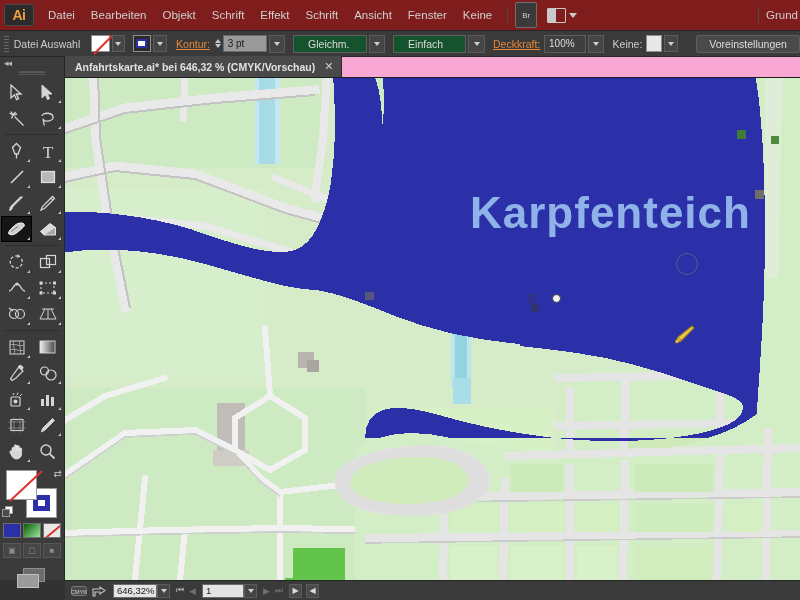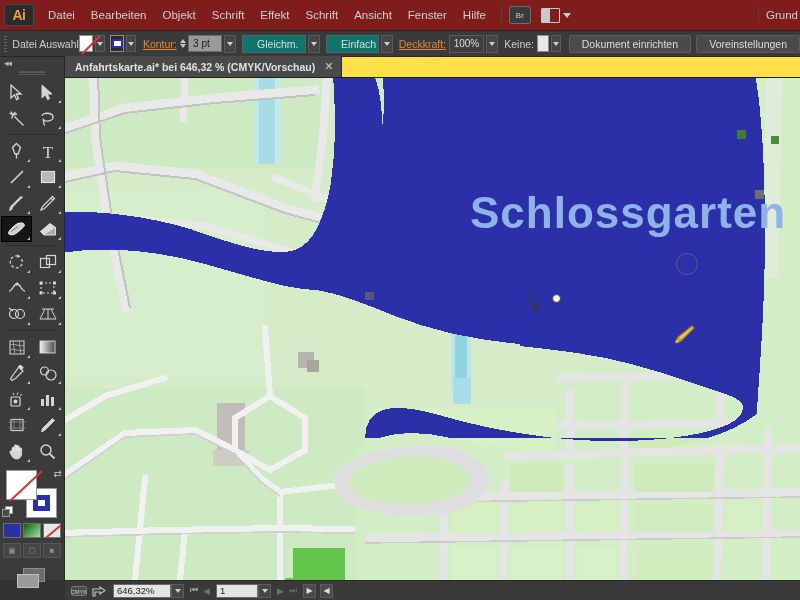--- a/index.html
+++ b/index.html
@@ -29,21 +29,21 @@
     font-weight:bold; font-size:14px;
     display:flex; align-items:center; justify-content:center;
     letter-spacing:-0.5px;
   }
   .menu-item {
     padding:4px 8px; font-size:11.5px; color:#cfcfcf; white-space:nowrap;
     border-radius:2px;
   }
   .menu-sep { width:1px; height:16px; background:#4a4a4a; margin:0 7px; }
   .br-btn {
-    width:22px; height:18px; border:1px solid #6e6e6e; border-radius:2px;
+    width:22px; height:26px; border:1px solid #6e6e6e; border-radius:2px;
     display:flex; align-items:center; justify-content:center;
     font-size:8px; color:#d0d0d0; background:#3a3a3a;text-align:center;
   }
   .arrange-btn {
     display:flex; align-items:center; gap:3px; margin-left:10px;
   }
   .arrange-ico {
     width:19px; height:15px; border:1.6px solid #c9c9c9; border-radius:1px;
     display:flex;
   }
@@ -98,35 +98,35 @@
     display:flex;flex-direction:column;justify-content:center;gap:1px;margin-right:2px;
   }
   .spin .tri-up{width:0;height:0;border-left:3px solid transparent;border-right:3px solid transparent;border-bottom:4px solid #c8c8c8;}
   .spin .tri-dn{width:0;height:0;border-left:3px solid transparent;border-right:3px solid transparent;border-top:4px solid #c8c8c8;}
   .field {
     height:17px; background:#9a9a9a; color:#1b1b1b; font-size:10px;
     display:flex;align-items:center; padding:0 4px; border:1px solid #6a6a6a;
   }
   .field.dark { background:#3f3f3f; color:#dcdcdc; border:1px solid #5c5c5c;}
   .combo {
-    height:18px; background:#0f766e; border:1px solid #5e5e5e;
+    height:18px; background:#14532d; border:1px solid #5e5e5e;
     display:flex;align-items:center; color:#dcdcdc; font-size:10.5px;
   }
   .combo .txt { padding:0 8px; display:flex;align-items:center;gap:6px;}
   .combo .line { width:52px;height:0;border-top:2px solid #e6e6e6;}
   .pushbtn {
     height:18px; background:#4a4a4a; border:1px solid #5e5e5e; border-radius:2px;
     color:#dcdcdc; font-size:10.5px; display:flex;align-items:center;justify-content:center;
     padding:0 12px; white-space:nowrap;
   }
 
   
   .tabbar {
     position:absolute; left:65px; top:57px; width:735px; height:21px;
-    background:#fde047; border-bottom:1px solid #1e1e1e;
+    background:#f9a8d4; border-bottom:1px solid #1e1e1e;
     display:flex; align-items:flex-end;
   }
   .doctab {
     height:21px; background:#494949; border-right:1px solid #2b2b2b;
     display:flex;align-items:center; gap:9px; padding:0 8px 0 10px;
     font-size:10.5px; color:#e2e2e2; font-weight:bold; white-space:nowrap;
   }
   .tab-x { color:#cfcfcf; font-size:11px; font-weight:normal; }
 
   
@@ -262,21 +262,21 @@
   <div class="menubar">
     <div class="ai-logo">Ai</div>
     <div class="menu-item">Datei</div>
     <div class="menu-item">Bearbeiten</div>
     <div class="menu-item">Objekt</div>
     <div class="menu-item">Schrift</div>
     <div class="menu-item">Effekt</div>
     <div class="menu-item">Schrift</div>
     <div class="menu-item">Ansicht</div>
     <div class="menu-item">Fenster</div>
-    <div class="menu-item">Hilfe</div>
+    <div class="menu-item">Keine</div>
     <div class="menu-sep"></div>
     <div class="br-btn">Br</div>
     <div class="arrange-btn">
       <span class="arrange-ico">
           <i></i>
           <i></i>
         </span>
       <span class="caret-dn"></span>
     </div>
     <div class="ws-sep"></div>
@@ -345,21 +345,20 @@
 
     <div style="width:9px"></div>
     <div class="cb-label">Keine:</div>
     <div style="width:4px"></div>
     <div class="swatch-box" style="width:17px;height:17px;background:#e8e8e8"></div>
     <div class="mini-dd">
         <span class="tri"></span>
       </div>
 
     <div style="width:12px"></div>
-    <div class="pushbtn">Dokument einrichten</div>
     <div style="width:8px"></div>
     <div class="pushbtn">Voreinstellungen</div>
   </div>
 
   <div class="tabbar">
     <div class="doctab">
       <span>Anfahrtskarte.ai* bei 646,32 %  (CMYK/Vorschau)</span>
       <span class="tab-x">✕</span>
     </div>
   </div>
@@ -798,21 +797,21 @@
       <path fill="#cfeabb" d="M292 392 C312 380 348 376 372 380 C392 384 404 392 404 402
                C404 414 388 422 362 425 C332 428 302 424 290 414 C282 406 284 398 292 392 Z"></path>
 
       <rect x="672" y="52" width="9" height="9" fill="#3f7a36"></rect>
       <rect x="706" y="58" width="8" height="8" fill="#4d8a3e"></rect>
       <rect x="690" y="112" width="9" height="9" fill="#6e6e6e"></rect>
       <rect x="466" y="226" width="8" height="8" fill="#3a3a3a" opacity="0.5"></rect>
       <rect x="300" y="214" width="9" height="8" fill="#6a6a6a" opacity="0.7"></rect>
     </svg>
 
-    <div class="maplabel" id="lbl-karpfenteich">Schlossgarten</div>
+    <div class="maplabel" id="lbl-karpfenteich">Karpfenteich</div>
 
     <div class="anchor-ring" style="left:463px;top:216px;"></div>
     <div class="anchor-ring filled" style="left:487px;top:216px;"></div>
 
     <div class="brush-cursor"></div>
 
     <div class="blob-tool-ico">
       <svg width="24" height="24" viewBox="0 0 24 24">
         <path d="M20 3 L22 5 L9 18 L4 20 L3.5 19 L6 14 Z" fill="#e8c64b" stroke="#9c7c18" stroke-width="1.1"></path>
         <path d="M6.5 14.5 L9.2 17.2" stroke="#9c7c18" stroke-width="1"></path>
@@ -827,21 +826,21 @@
           <rect x="0.5" y="0.5" width="15" height="9" rx="2" fill="#4a4a4a" stroke="#7a7a7a"></rect>
           <text x="8" y="7.5" font-size="5.5" fill="#cfcfcf" text-anchor="middle" font-family="Liberation Sans, sans-serif">CMYK</text>
         </svg>
     </div>
     <div class="sb-ico">
       <svg width="14" height="12" viewBox="0 0 14 12">
           <path d="M1 11 L1 4 L8 4 L8 2 L13 5.5 L8 9 L8 7 L3 7 L3 11 Z" fill="none" stroke="#c5c5c5" stroke-width="1.1"></path>
         </svg>
     </div>
     <div style="width:4px"></div>
-    <div class="sb-field" style="width:58px">646,32%</div>
+    <div class="sb-field" style="width:44px">646,32%</div>
     <div class="sb-dd">
         <span style="width:0;height:0;border-left:3.5px solid transparent;border-right:3.5px solid transparent;border-top:4.5px solid #cfcfcf"></span>
       </div>
 
     <div class="sb-nav">
       <span>⏮</span>
       <span class="dim">◀</span>
     </div>
     <div class="sb-field" style="width:42px">1</div>
     <div class="sb-dd">

